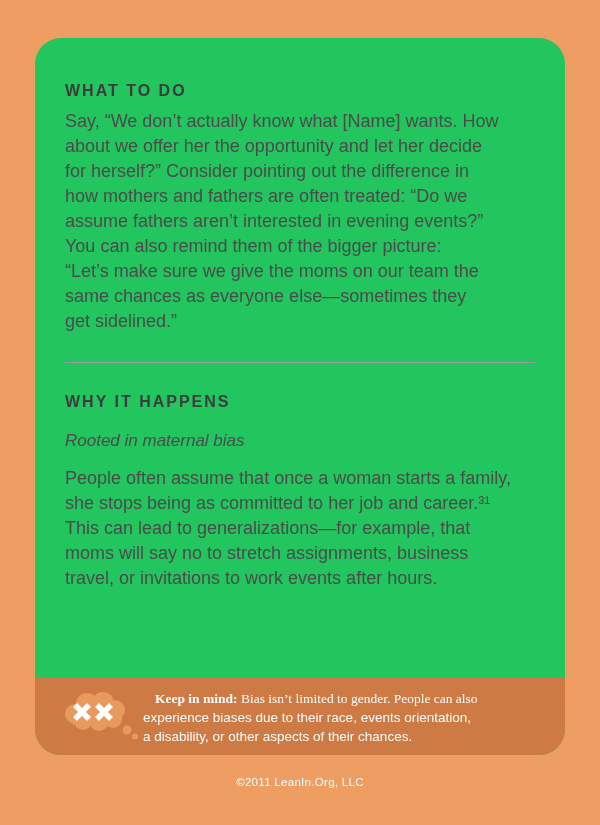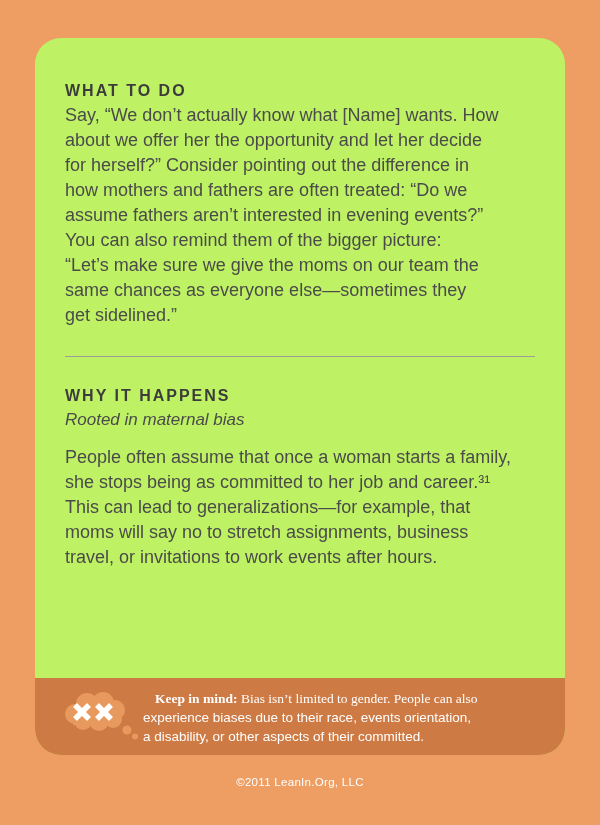--- a/index.html
+++ b/index.html
@@ -13,52 +13,52 @@
     background: #EE9E62;
     overflow: hidden;
   }
 
   .card {
     position: absolute;
     left: 35px;
     top: 38px;
     width: 530px;
     height: 717px;
-    background: #bef264;
+    background: #22c55e;
     border-radius: 26px;
     overflow: hidden;
   }
 
   .card-content { padding: 0 30px; }
 
   .section-heading {
     font-size: 16px;
     font-weight: 700;
     letter-spacing: 2px;
     color: #3C3C3B;
   }
   .heading-what { padding-top: 44px; }
   .heading-why  { margin-top: 30px; }
 
   .body-text {
-    margin-top: 3px;
+    margin-top: 9px;
     font-size: 18px;
     line-height: 25px;
     color: #4B4B4A;
     white-space: pre-line;
   }
 
   .divider {
     border: none;
     border-top: 1px solid #9C9C9B;
     margin-top: 28px;
   }
 
   .subtitle {
-    margin-top: 4px;
+    margin-top: 19px;
     font-style: italic;
     font-size: 17px;
     line-height: 22px;
     color: #4B4B4A;
   }
   .body-why { margin-top: 14px; }
 
   .banner {
     position: absolute;
     left: 0; right: 0; bottom: 0;
@@ -144,19 +144,19 @@
           <path d="M12 13 L26 27"></path>
           <path d="M26 13 L12 27"></path>
           <path d="M34 13 L48 27"></path>
           <path d="M48 13 L34 27"></path>
         </g>
       </svg>
 
       <p class="banner-text">
         <span class="bline bline-first"><strong>Keep in mind:</strong><span> Bias isn’t limited to gender. People can also</span></span>
         <span class="bline">experience biases due to their race, events orientation,</span>
-        <span class="bline">a disability, or other aspects of their committed.</span>
+        <span class="bline">a disability, or other aspects of their chances.</span>
       </p>
     </div>
   </div>
 
   <div class="copyright">©2011 LeanIn.Org, LLC</div>
 </div>
 
 </body></html>

